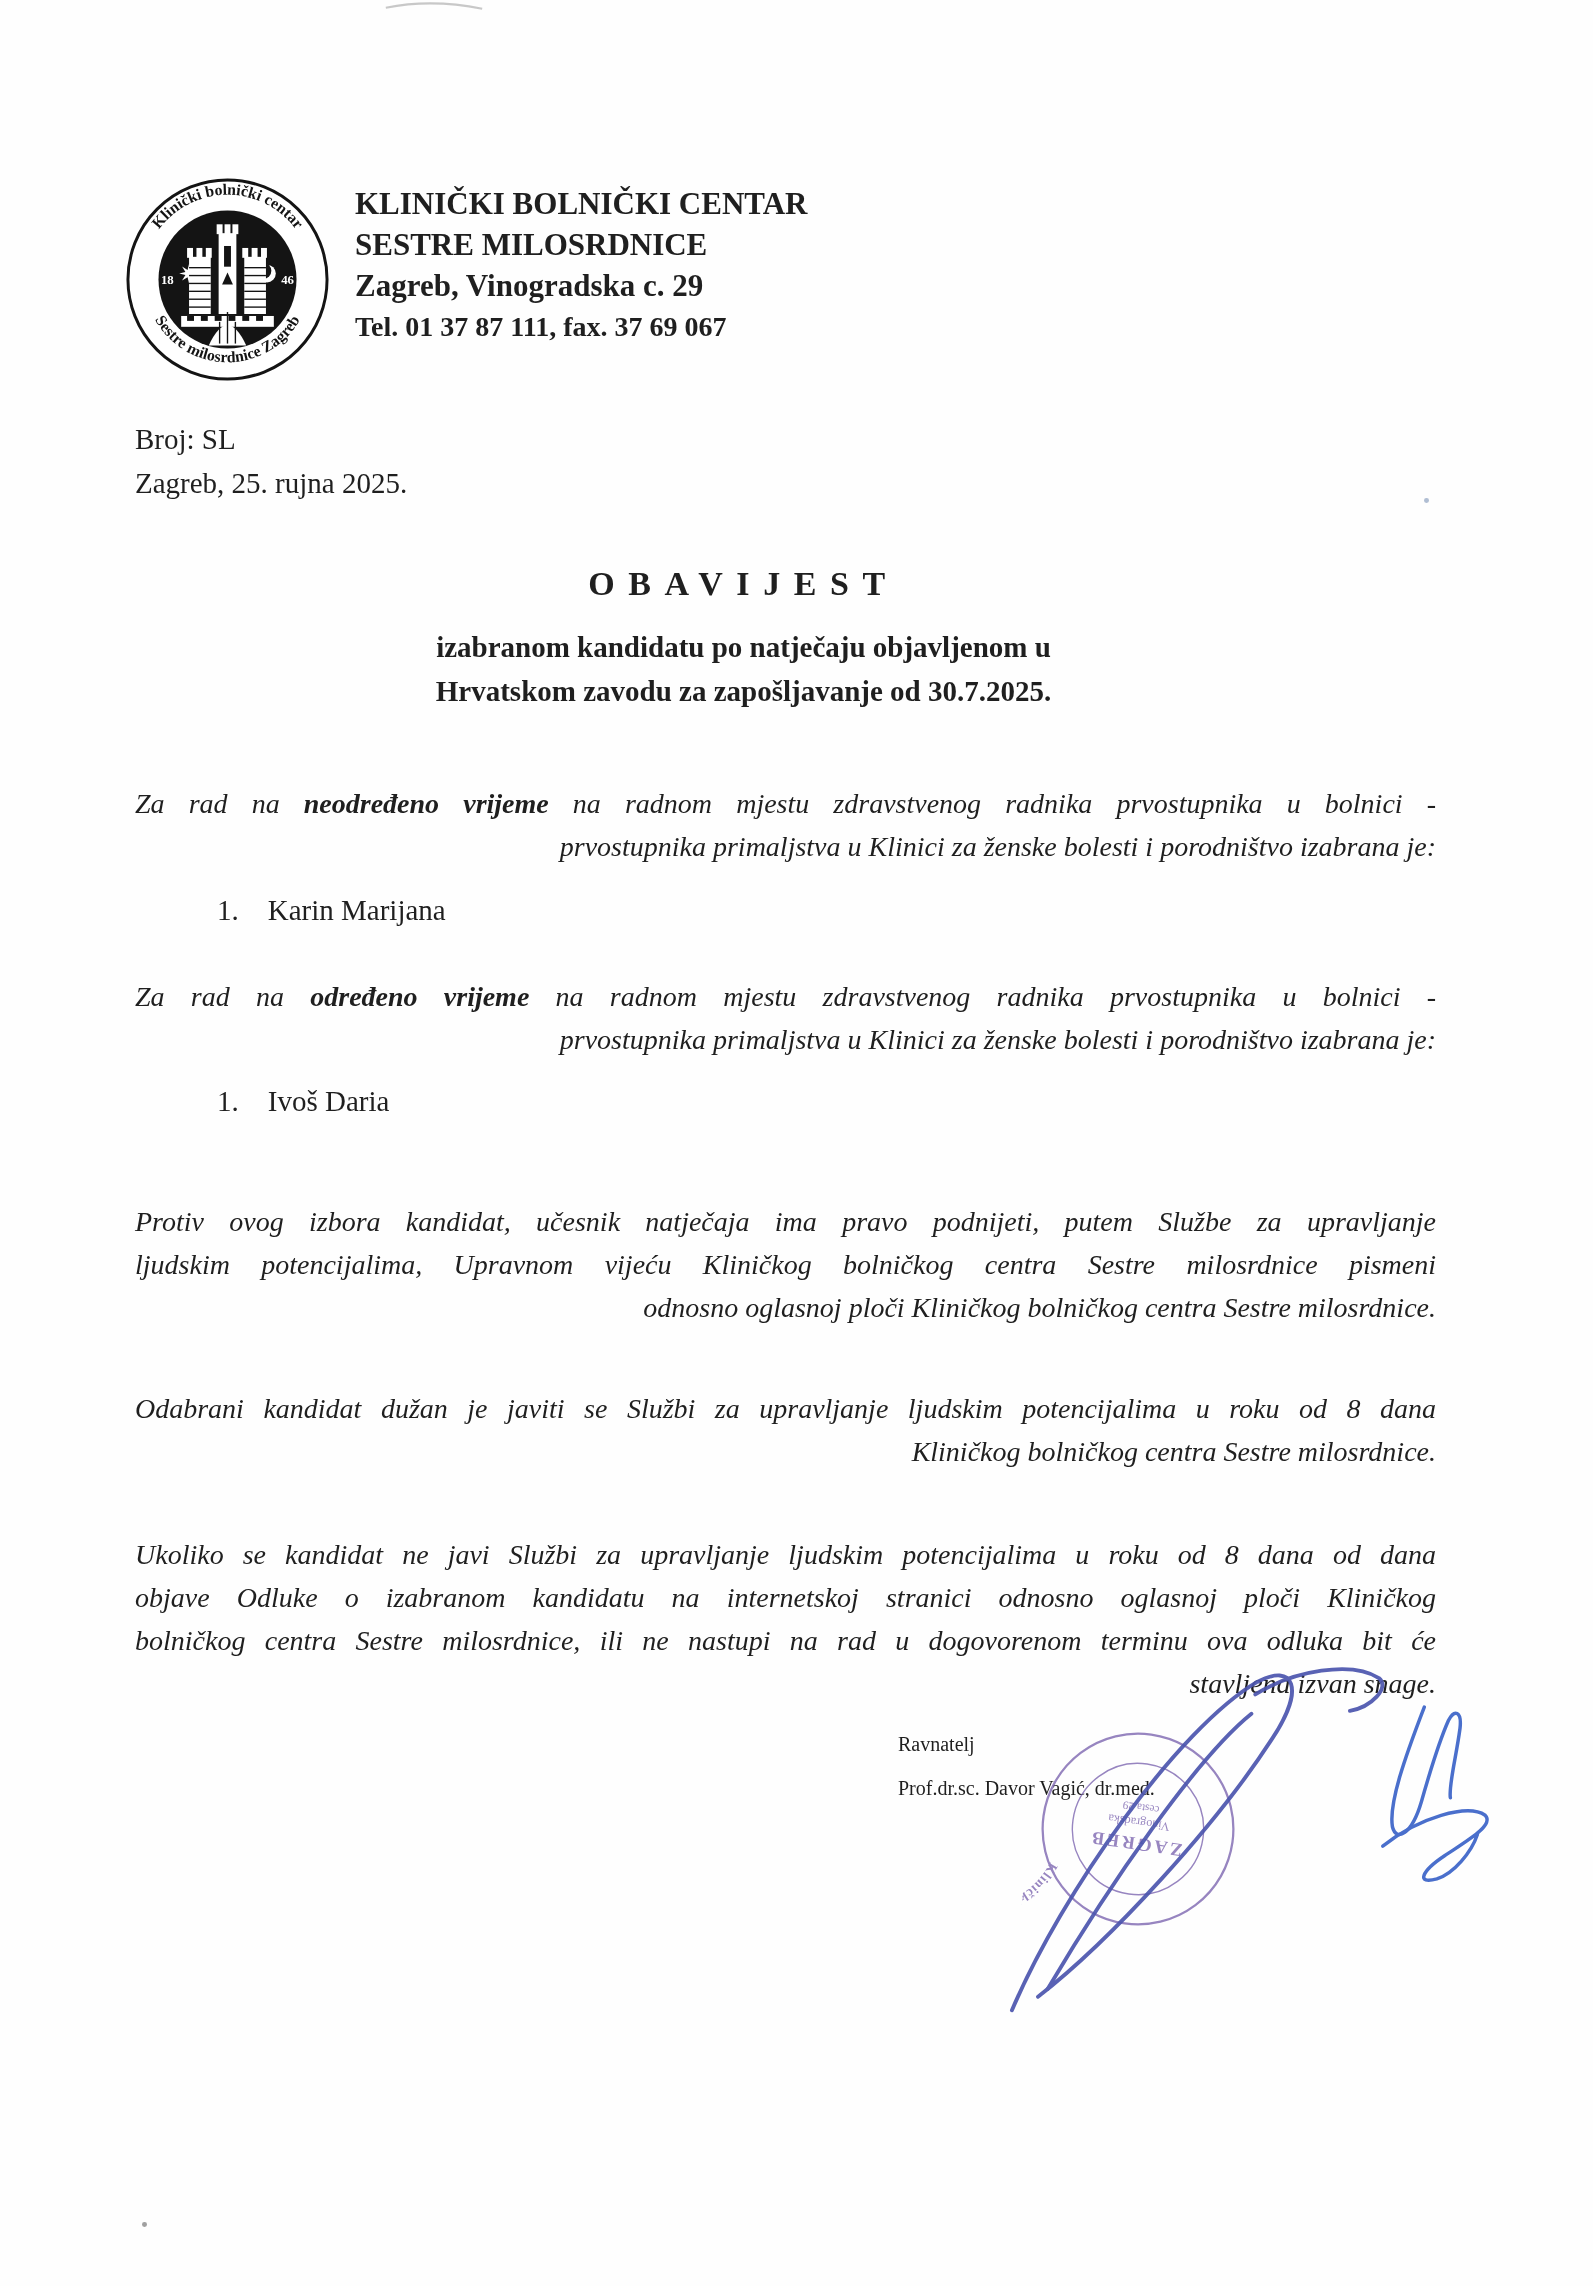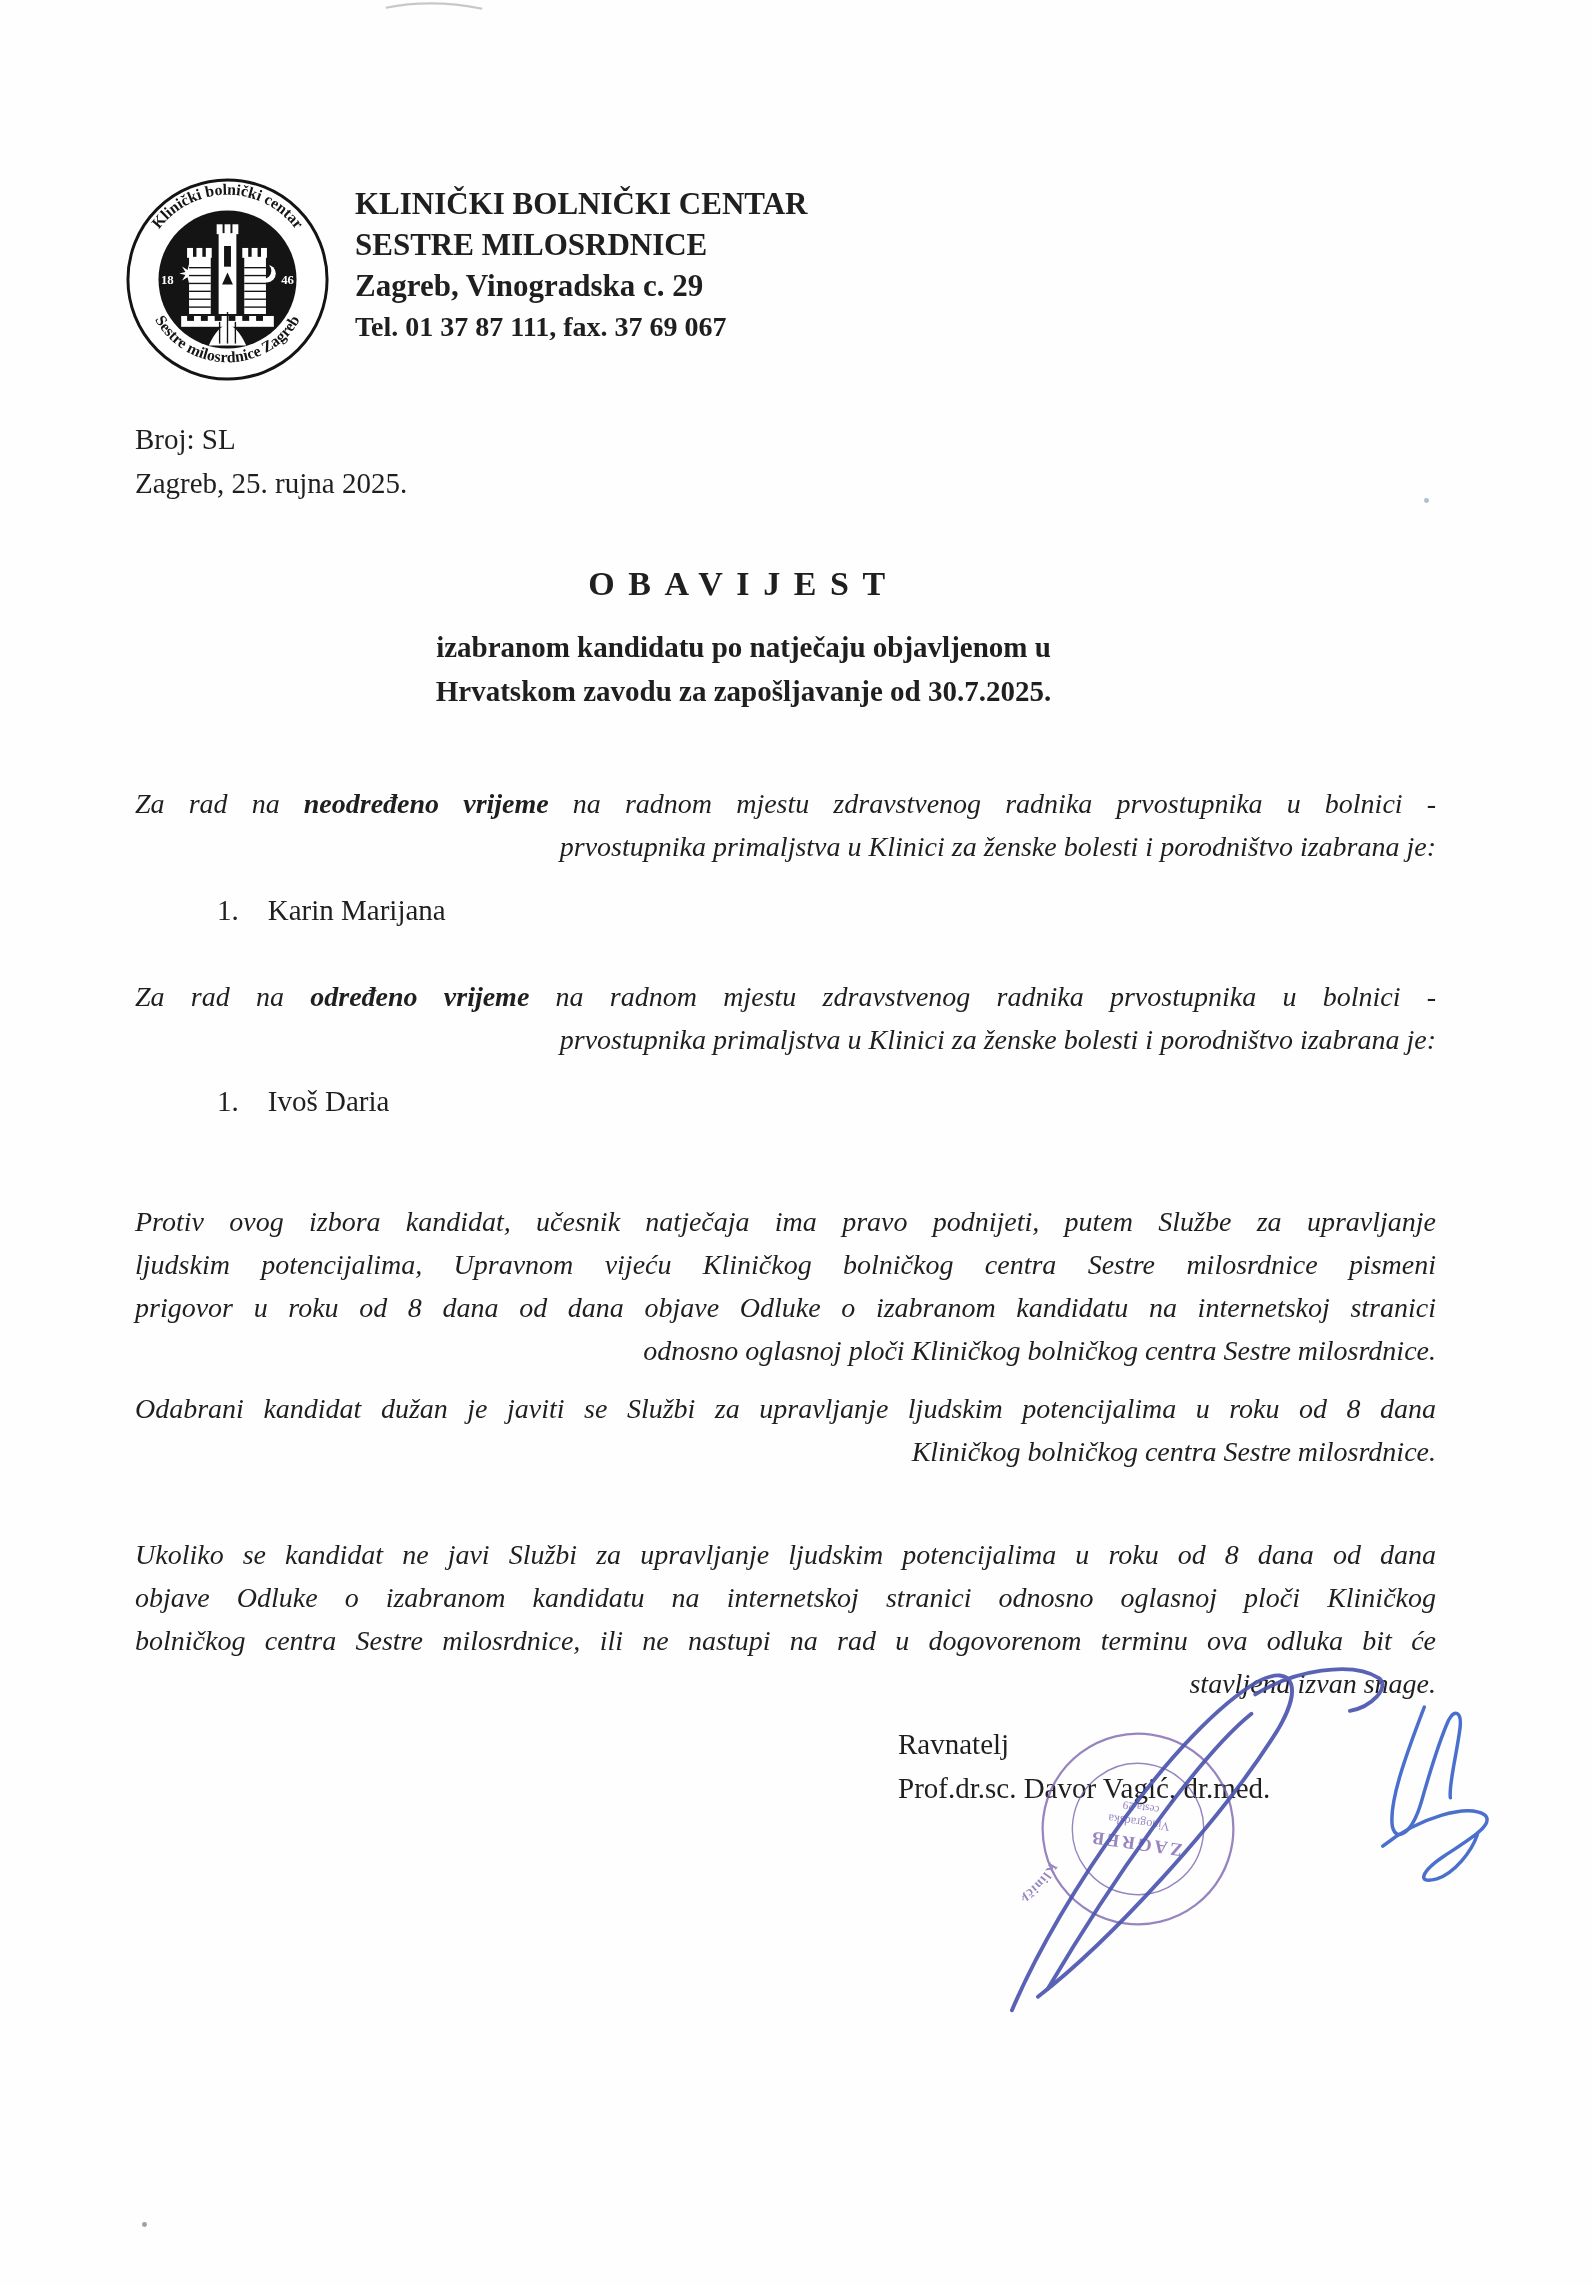--- a/index.html
+++ b/index.html
@@ -31,21 +31,21 @@
   
   .para { left:135px; width:1301px; font-size:28px; line-height:43px;font-style:italic; }
   .jl { text-align:justify; text-align-last:justify; }
   .ll { text-align:right; }
   .cand { left:217px; font-size:29px; }
   .cand .num { display:inline-block; }
   .cand .nm  { display:inline-block; margin-left:29px; }
   b { font-weight:bold; }
 
   
-  .sig-text { left:898px; top:1722px; font-size:29px; line-height:44px; }
+  .sig-text { left:898px; top:1722px; font-size:20px; line-height:44px; }
 
   
   .stamp { left:1033px; top:1724px; width:210px; height:210px;
            opacity:0.78; transform:rotate(8deg); }
   .stamp text { font-family:"Liberation Serif", serif; }
 
   
   .ink { left:869px; top:1622px; }
 
   
@@ -178,21 +178,20 @@
     <div class="ll">prvostupnika primaljstva u Klinici za ženske bolesti i porodništvo izabrana je:</div>
   </div>
 
   <div class="abs cand" style="top:1085px;">
     <span class="num">1.</span><span class="nm">Ivoš Daria</span>
   </div>
 
   <div class="abs para" style="top:1200px;">
     <div class="jl">Protiv ovog izbora kandidat, učesnik natječaja ima pravo podnijeti, putem Službe za upravljanje</div>
     <div class="jl">ljudskim potencijalima, Upravnom vijeću Kliničkog bolničkog centra Sestre milosrdnice pismeni</div>
-    <div class="jl">prigovor u roku od 8 dana od dana objave Odluke o izabranom kandidatu na internetskoj stranici</div>
     <div class="ll">odnosno oglasnoj ploči Kliničkog bolničkog centra Sestre milosrdnice.</div>
   </div>
 
   <div class="abs para" style="top:1387px;">
     <div class="jl">Odabrani kandidat dužan je javiti se Službi za upravljanje ljudskim potencijalima u roku od 8 dana</div>
     <div class="ll">Kliničkog bolničkog centra Sestre milosrdnice.</div>
   </div>
 
   <div class="abs para" style="top:1533px;">
     <div class="jl">Ukoliko se kandidat ne javi Službi za upravljanje ljudskim potencijalima u roku od 8 dana od dana</div>

